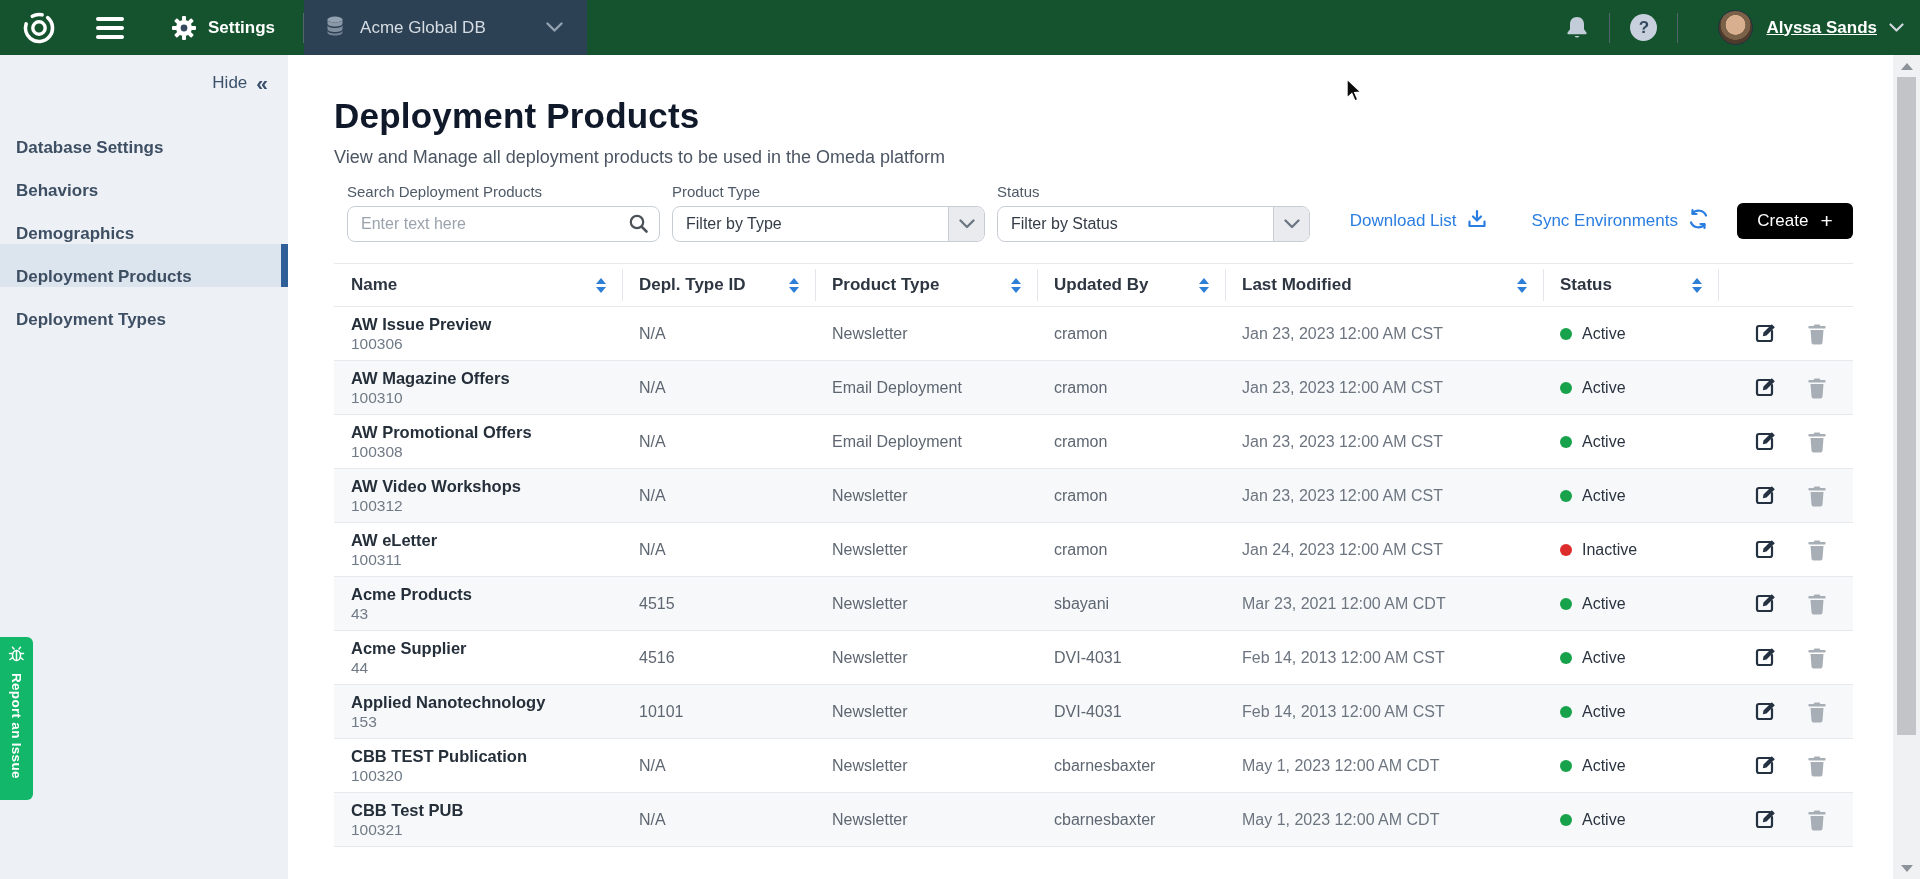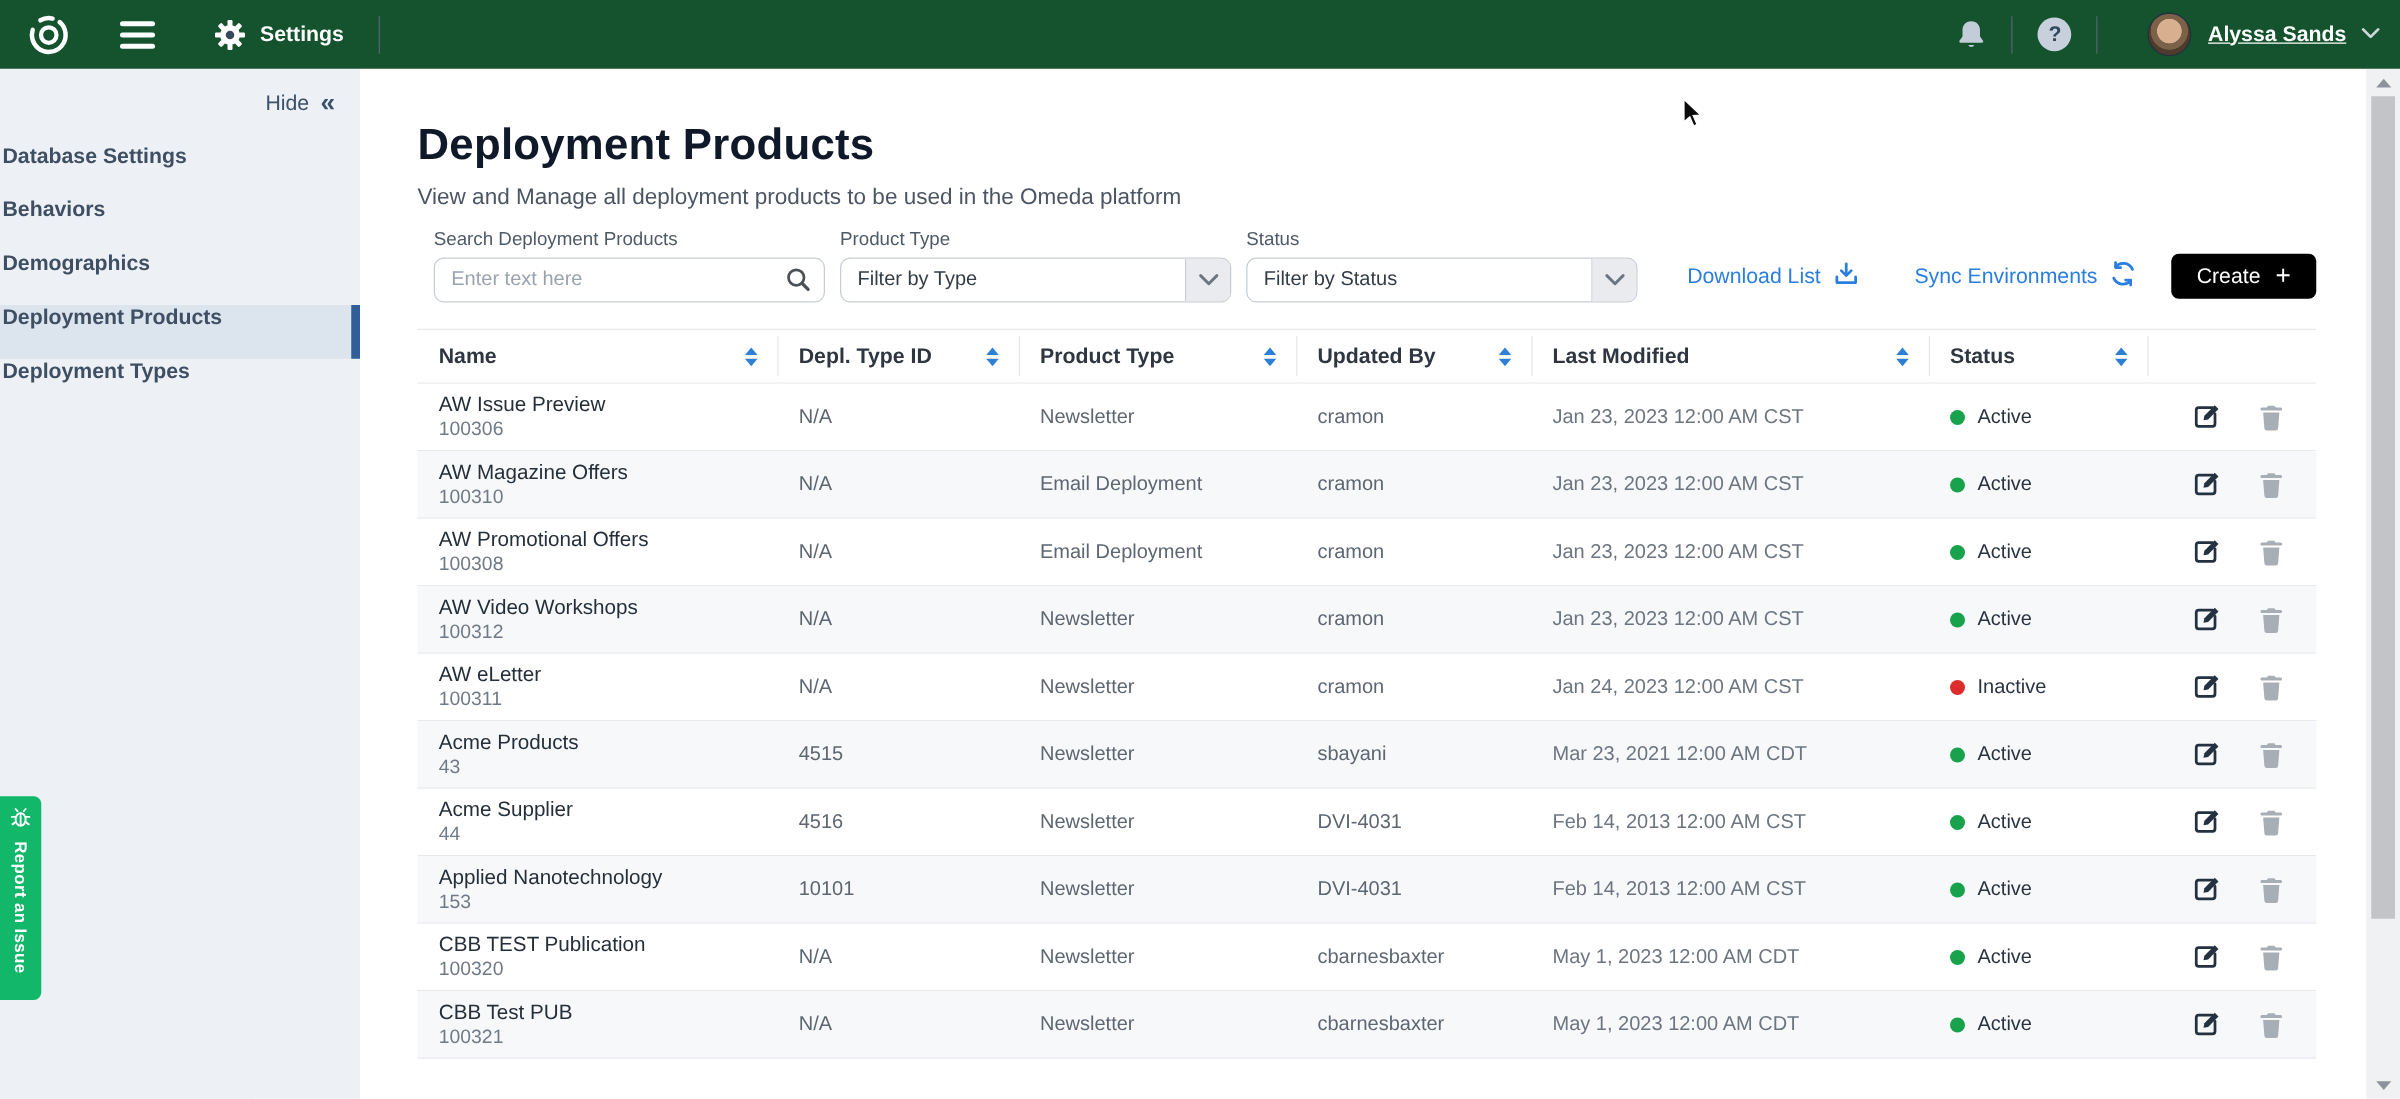--- a/index.html
+++ b/index.html
@@ -31,22 +31,22 @@
   .user-name { margin-left:13px; color:#fff; font-size:17px; font-weight:700;text-decoration:underline; }
   .user-chevron { margin-left:12px; margin-right:16px; }
 
   
   .sidebar { position:absolute; left:0; top:55px; width:288px; height:824px; background:#edf1f6; z-index:5; }
   .hide-btn { display:flex; align-items:center; justify-content:flex-end; gap:9px;
               padding:18px 20px 0 0; color:#3c516b; font-size:17px; cursor:pointer;
               background:none; border:none; width:100%; }
   .hide-chevrons { font-size:21px; line-height:16px; color:#3c516b; font-weight:700; }
   .side-nav { margin-top:22px; display:flex; flex-direction:column; }
-  .side-item { position:relative; height:43px; display:flex; align-items:flex-start;
-               padding-left:2px; font-size:17px; color:#3e4f63; font-weight:700; cursor:pointer; }
+  .side-item { position:relative; height:43px; display:flex; align-items:flex-end;
+               padding-left:16px; font-size:17px; color:#3e4f63; font-weight:700; cursor:pointer; }
   .side-item.active { background:#dce4ee; }
   .side-item.active::after { content:''; position:absolute; right:0; top:0; bottom:0; width:7px; background:#2f5e99; }
 
   
   .main { position:absolute; left:288px; top:55px; width:1605px; height:824px; background:#fff; }
   .content { padding:41px 0 0 46px; width:1565px; }
   .page-title { font-size:35px; font-weight:700; color:#10192a; letter-spacing:0.2px; }
   .page-subtitle { margin-top:11px; font-size:18px; color:#4b5563; }
 
   .filters-row { margin-top:15px; margin-left:13px; width:1506px; display:flex; align-items:flex-end; }
@@ -81,21 +81,21 @@
         position:relative; font-size:17px; font-weight:700; color:#2e3642; cursor:pointer; }
   .th + .th::before { content:''; position:absolute; left:0; top:5px; bottom:5px; width:1px; background:#e3e6ea; }
   .sort-icon { display:flex; flex-direction:column; gap:3px; }
   .sort-icon .up { width:0; height:0; border-left:5px solid transparent; border-right:5px solid transparent; border-bottom:6px solid #2e7fd6; }
   .sort-icon .down { width:0; height:0; border-left:5px solid transparent; border-right:5px solid transparent; border-top:6px solid #2e7fd6; }
 
   .trow { height:54px; border-bottom:1px solid #e7e9ed; background:#fff; }
   .trow:nth-child(even) { background:#f7f8fa; }
   .td { display:flex; align-items:center; padding:0 16px 0 17px; font-size:16px; color:#5d6671; overflow:hidden; }
   .td-name { flex-direction:column; align-items:flex-start; justify-content:center; }
-  .row-name { font-size:16.5px; font-weight:400; color:#252f3a; line-height:20px; white-space:nowrap; }
+  .row-name { font-size:16.5px; font-weight:700; color:#252f3a; line-height:20px; white-space:nowrap; }
   .row-id { font-size:15.5px; color:#707a86; line-height:19px; }
   .td-date { color:#6c7580; }
   .td-status { gap:10px; color:#2a3340; }
   .status-dot { width:12px; height:12px; border-radius:50%; flex:none; }
   .status-dot.active { background:#17a24b; }
   .status-dot.inactive { background:#dd2c2c; }
   .td-actions { padding-left:36px; gap:30px; }
   .icon-btn { background:none; border:none; cursor:pointer; display:flex; padding:0; }
 
   
@@ -144,20 +144,36 @@
           <rect x="-2" y="-12" width="4" height="5" rx="1" transform="rotate(270)"></rect>
           <rect x="-2" y="-12" width="4" height="5" rx="1" transform="rotate(315)"></rect>
         </g>
         <circle r="8"></circle>
         <circle r="3.4" fill="#35495d"></circle>
       </g>
     </svg>
   </span>
   <span class="nav-settings">Settings</span>
   <span class="nav-divider" style="margin-left:28px;"></span>
+  <div class="db-block">
+    <span class="db-icon">
+      <svg width="22" height="22" viewBox="0 0 22 22" fill="#93a1b0">
+        <ellipse cx="11" cy="4.5" rx="7.5" ry="3"></ellipse>
+        <path d="M3.5 4.5 v4 c0 1.7 3.4 3 7.5 3 s7.5-1.3 7.5-3 v-4 c0 1.7-3.4 3-7.5 3 S3.5 6.2 3.5 4.5z" opacity="0.9"></path>
+        <path d="M3.5 10 v4 c0 1.7 3.4 3 7.5 3 s7.5-1.3 7.5-3 v-4 c0 1.7-3.4 3-7.5 3 S3.5 11.7 3.5 10z" opacity="0.8"></path>
+        <path d="M3.5 15.5 v2 c0 1.7 3.4 3 7.5 3 s7.5-1.3 7.5-3 v-2 c0 1.7-3.4 3-7.5 3 S3.5 17.2 3.5 15.5z" opacity="0.7"></path>
+      </svg>
+    </span>
+    <span class="db-label">Acme Global DB</span>
+    <span class="db-chevron">
+      <svg width="17" height="11" viewBox="0 0 17 11" fill="none">
+          <path d="M1.5 1.5 L8.5 8.5 L15.5 1.5" stroke="#93a1b0" stroke-width="2.4" stroke-linecap="round" stroke-linejoin="round"></path>
+        </svg>
+    </span>
+  </div>
 
   <div class="nav-right">
     <button class="bell-btn">
       <svg width="24" height="26" viewBox="0 0 24 26" fill="#c3cdd9">
         <path d="M12 2 C7.5 2 5 5.3 5 9 v5.2 L2.6 17.6 a1 1 0 0 0 .8 1.6 h17.2 a1 1 0 0 0 .8-1.6 L19 14.2 V9 c0-3.7-2.5-7-7-7z"></path>
         <path d="M9.6 21 a2.6 2.6 0 0 0 4.8 0z"></path>
       </svg>
     </button>
     <span class="nav-divider"></span>
     <button class="help-btn">?</button>

